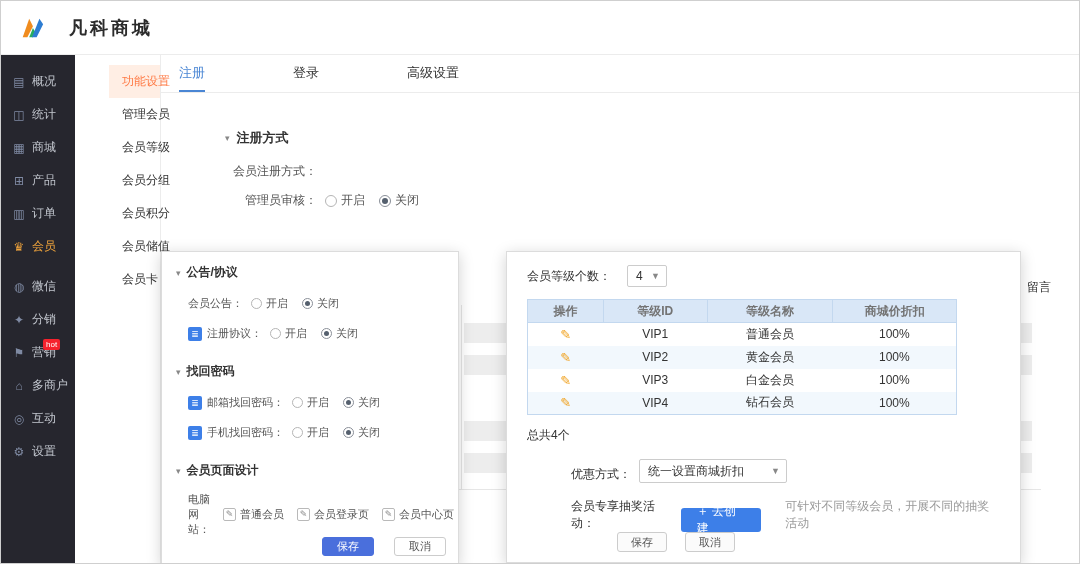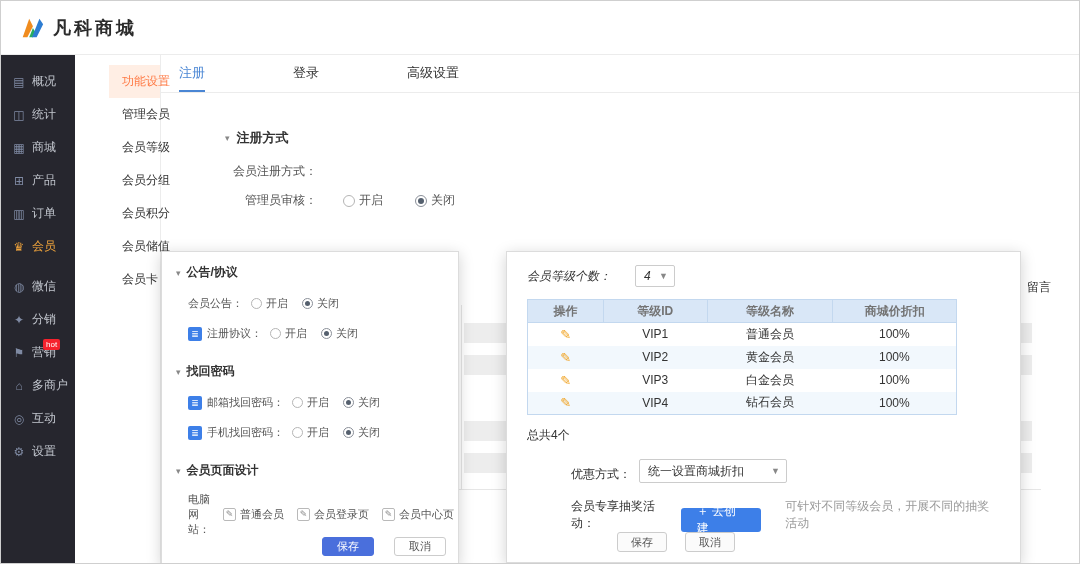--- a/index.html
+++ b/index.html
@@ -2,21 +2,21 @@
 <html><head>
 <meta charset="utf-8">
 <style>
   * { margin:0; padding:0; box-sizing:border-box; }
   html,body { background:#fff; }
   body { font-family:"Liberation Sans","DejaVu Sans",sans-serif; }
   .screen { position:relative; width:1080px; height:564px; border:1px solid #cfcfcf; background:#fff; overflow:hidden; }
 
   
   .header { position:absolute; top:0; left:0; right:0; height:54px; background:#fff; border-bottom:1px solid #ececec; display:flex; align-items:center; padding-left:18px; z-index:6; }
-  .brand { display:flex; align-items:center; gap:8px; }
+  .brand { display:flex; align-items:center; gap:24px; }
   .brand-text { font-size:18px; font-weight:bold; color:#2b2b2b; letter-spacing:3px; }
 
   
   .dark-sidebar { position:absolute; top:54px; left:0; bottom:0; width:74px; background:#26262e; padding-top:10px; z-index:5; }
   .nav-item { height:33px; display:flex; align-items:center; padding-left:11px; gap:6px; font-size:12px; color:#c3c7cf; cursor:pointer; position:relative; }
   .nav-item .glyph { width:14px; font-size:12px; color:#7f8aa3; text-align:center; flex:0 0 auto; }
   .nav-item.active, .nav-item.active .glyph { color:#f0a43c; }
   .nav-item.group-gap { margin-top:7px; }
   .hot-badge { position:absolute; top:3px; left:42px; background:#f5222d; color:#fff; font-size:8px; line-height:11px; padding:0 3px; border-radius:2px; }
 
@@ -27,21 +27,21 @@
 
   
   .main { position:absolute; top:54px; left:160px; right:0; bottom:0; background:#fff; }
   .tabs { height:38px; border-bottom:1px solid #ececec; display:flex; align-items:stretch; padding-left:18px; }
   .tab { font-size:13px; color:#333; display:flex; align-items:center; margin-right:88px; cursor:pointer; border-bottom:2px solid transparent; }
   .tab.active { color:#4a86d4; border-bottom-color:#4a86d4; }
 
   .section-head { display:flex; align-items:center; gap:7px; font-size:13px; color:#333; font-weight:bold; margin:36px 0 0 64px; }
   .tri { font-size:9px; color:#888; font-weight:normal; }
   .form-row { display:flex; align-items:center; margin:16px 0 0 64px; font-size:12px; color:#555; }
-  .form-row + .form-row { margin-top:12px;gap:18px; }
+  .form-row + .form-row { margin-top:12px; }
   .form-label { width:92px; text-align:right; margin-right:8px; }
 
   .select { height:24px; border:1px solid #ccc; border-radius:2px; display:inline-flex; align-items:center; padding:0 22px 0 8px; font-size:12px; color:#333; position:relative; background:#fff; min-width:104px; cursor:pointer; }
   .select .chev { position:absolute; right:6px; color:#888; font-size:9px; }
   .select-sm { min-width:40px; height:22px; padding:0 18px 0 8px; }
 
   .radio { display:inline-flex; align-items:center; gap:4px; margin-right:14px; font-size:12px; color:#555; cursor:pointer; }
   .radio .dot { width:12px; height:12px; border:1px solid #b5b5b5; border-radius:50%; background:#fff; position:relative; flex:0 0 auto; }
   .radio.checked .dot { border-color:#8a8f98; }
   .radio.checked .dot::after { content:""; position:absolute; inset:2px; border-radius:50%; background:#55606e; }
@@ -67,21 +67,21 @@
   .design-row { margin-top:13px; margin-left:12px; display:flex; gap:13px; font-size:11px; color:#555; align-items:center; }
   .design-link { display:inline-flex; gap:4px; align-items:center; cursor:pointer; white-space:nowrap; }
   .page-icon { width:13px; height:13px; border:1px solid #b9b9b9; border-radius:2px; font-size:9px; line-height:11px; text-align:center; color:#888; }
   .lm-buttons { position:absolute; bottom:8px; right:12px; display:flex; gap:20px; }
 
   .btn { height:19px; padding:0 14px; font-size:11px; border-radius:3px; display:inline-flex; align-items:center; cursor:pointer; border:1px solid transparent; }
   .btn-primary { background:#4a6fdc; border-color:#4a6fdc; color:#fff; }
   .btn-plain { background:#fff; border-color:#ccc; color:#555; }
   .btn-light { background:#fbfbfb; border:1px solid #ccc; color:#555; height:20px; padding:0 13px; font-size:11px; border-radius:3px; display:inline-flex; align-items:center; cursor:pointer; }
 
-  .rm-row1 { display:flex; align-items:center; font-size:12px; color:#333; gap:24px;font-style:italic; }
+  .rm-row1 { display:flex; align-items:center; font-size:12px; color:#333; gap:16px; }
   .grade-table { margin-top:12px; border-collapse:collapse; width:430px; border:1px solid #c3d8ef; }
   .grade-table th { background:#d9e7f7; height:23px; font-size:12px; color:#737373; border:1px solid #c3d8ef; font-weight:bold; }
   .grade-table td { height:23px; text-align:center; font-size:12px; color:#333; }
   .grade-table tbody tr:nth-child(even) { background:#f2f8fd; }
   .grade-table th:nth-child(1){width:76px;} .grade-table th:nth-child(2){width:104px;}
   .grade-table th:nth-child(3){width:126px;} .grade-table th:nth-child(4){width:124px;}
   .edit-icon { color:#f0a11e; font-size:13px; cursor:pointer; }
   .rm-total { margin-top:12px; font-size:12px; color:#333; }
   .rm-row { margin-top:15px; display:flex; align-items:flex-end; font-size:12px; color:#333; gap:8px;margin-left:44px; }
   .create-btn { background:#3d7fe8; color:#fff; height:24px; padding:0 16px; border-radius:3px; font-size:12px; display:inline-flex; align-items:center; cursor:pointer; }

